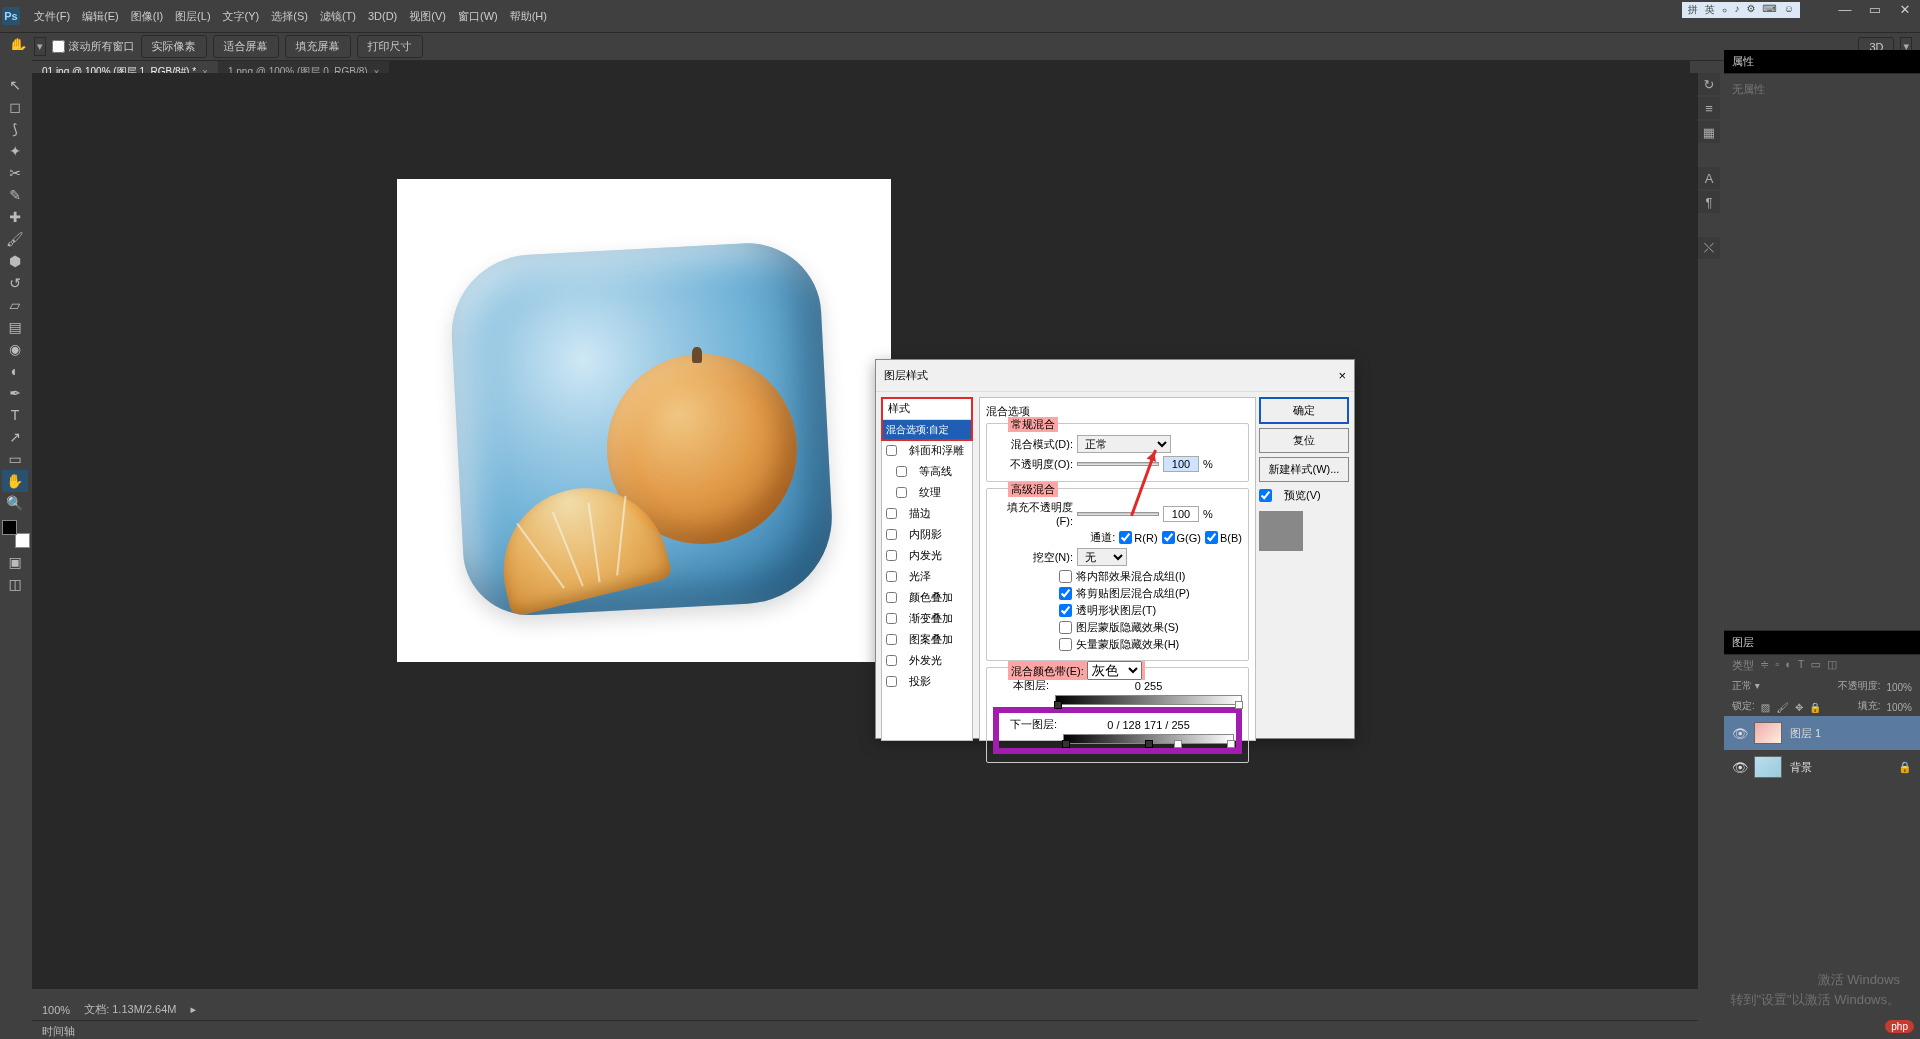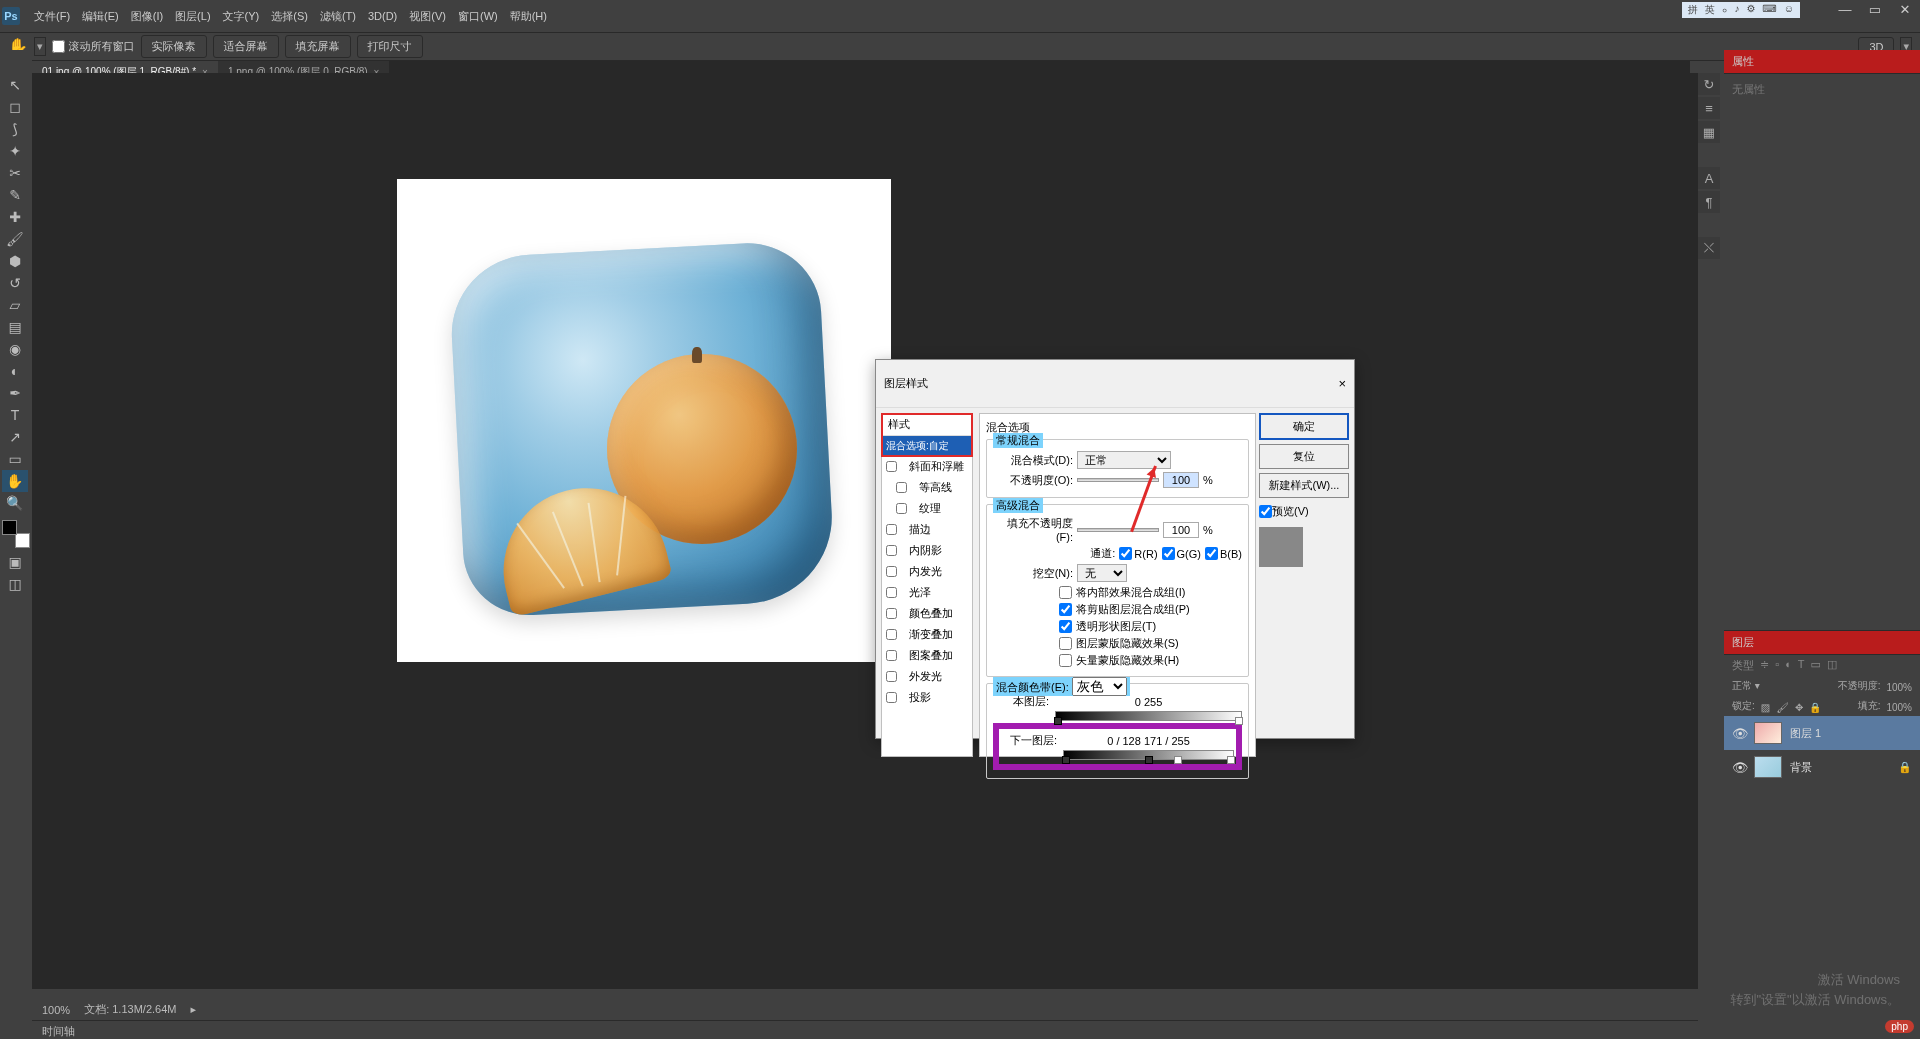--- a/index.html
+++ b/index.html
@@ -25,70 +25,70 @@
 .tool{width:26px;height:22px;display:flex;align-items:center;justify-content:center;color:#bbb;font-size:14px;margin-left:2px}
 .tool.sel{background:#2a516d;color:#fff}
 .tool.double{margin-top:3px}
 .fgbg{position:relative;width:28px;height:28px;margin:6px 0 0 2px}
 .fg,.bg{position:absolute;width:15px;height:15px;border:1px solid #888}
 .bg{right:0;bottom:0;background:#fff}
 .fg{left:0;top:0;background:#000}
 .vtool-strip{position:absolute;right:198px;top:73px;width:24px;display:flex;flex-direction:column;gap:2px}
 .vtool{width:22px;height:22px;background:#3a3a3a;display:flex;align-items:center;justify-content:center;color:#aaa;font-size:13px}
 .right-panels{position:absolute;right:0;top:50px;width:196px;height:900px;background:#404040;display:flex;flex-direction:column}
-.panel-tab{padding:4px 8px;background:#b91c1c;color:#ccc;font-size:11px;border-bottom:1px solid #2a2a2a}
+.panel-tab{padding:4px 8px;background:#000000;color:#ccc;font-size:11px;border-bottom:1px solid #2a2a2a}
 .panel-body{flex:1;background:#404040;padding:8px;color:#777;font-size:11px}
 .layers-panel{background:#404040;border-top:1px solid #2a2a2a}
 .layers-opts{padding:3px 8px;display:flex;align-items:flex-end;gap:6px;font-size:10px;color:#aaa}
 .layers-ico-row{padding:3px 8px;display:flex;gap:6px;font-size:11px;color:#888}
 .layer-item{padding:6px 8px;display:flex;align-items:center;gap:8px;font-size:11px;color:#ddd}
 .layer-item.sel{background:#5a7aa0}
 .layer-eye{width:14px;font-size:13px}
 .layer-thumb{width:28px;height:22px;background:#fff;border:1px solid #666}
 .layer-lock{margin-left:auto;font-size:11px}
 .canvas-area{position:absolute;left:32px;top:73px;right:222px;bottom:50px;background:#282828;overflow:hidden}
 .doc{position:absolute;left:365px;top:106px;width:494px;height:483px;background:#fff}
 .ice-g{position:absolute;left:60px;top:70px;width:370px;height:360px}
 .ice{position:absolute;left:0;top:0;width:100%;height:100%;background:radial-gradient(ellipse at 35% 30%,#cfe8f5 0%,#a0cde6 22%,#6eb1d6 50%,#4b92bd 75%,#2d6c96 100%);border-radius:22% 20% 24% 18%;transform:rotate(-3deg);box-shadow:inset -20px -20px 40px rgba(20,60,90,.5),inset 15px 15px 35px rgba(255,255,255,.6),0 8px 20px rgba(0,0,0,.15)}
 .orange1{position:absolute;left:150px;top:105px;width:190px;height:190px;background:radial-gradient(circle at 38% 32%,#f9c77a 0%,#ec9b3f 45%,#d77f22 80%,#b56518 100%);border-radius:50%;opacity:.92;box-shadow:inset -12px -12px 28px rgba(120,50,0,.5),inset 10px 10px 22px rgba(255,220,160,.5)}
 .stem{position:absolute;left:235px;top:98px;width:10px;height:16px;background:#6a4a2a;border-radius:40% 40% 20% 20%}
 .oslice{position:absolute;left:40px;top:240px;width:165px;height:110px;background:radial-gradient(ellipse at 50% 10%,#fbe0a6 0%,#f4b55a 55%,#e1902f 100%);border-radius:100% 100% 18% 18%/150% 150% 18% 18%;transform:rotate(-14deg);opacity:.92;box-shadow:inset 0 -6px 14px rgba(140,70,0,.45)}
 .seg{position:absolute;top:15%;bottom:12%;width:2px;background:rgba(255,245,220,.7)}
 .seg.a{left:25%;transform:rotate(-22deg)}.seg.b{left:42%;transform:rotate(-8deg)}.seg.c{left:58%;transform:rotate(6deg)}.seg.d{left:75%;transform:rotate(20deg)}
 .dialog{position:absolute;left:875px;top:359px;width:480px;height:380px;background:#f0f0f0;border:1px solid #888;box-shadow:0 4px 14px rgba(0,0,0,.35);color:#000;font-size:11px}
-.dlg-title{padding:16px 8px;display:flex;align-items:center;border-bottom:1px solid #ddd}
+.dlg-title{padding:8px 8px;display:flex;align-items:center;border-bottom:1px solid #ddd}
 .dlg-x{margin-left:auto;font-size:13px;cursor:pointer}
 .dlg-body{display:flex;height:calc(100% - 24px)}
 .dlg-left{width:92px;border:1px solid #c0c0c0;margin:5px 3px 5px 5px;background:#fff}
 .style-hdr{padding:3px 6px;border-bottom:1px solid #ddd}
 .style-sel{padding:3px 4px;background:#1e5fb4;color:#fff;font-size:10px}
 .style-row{padding:3px 4px;display:flex;align-items:center;gap:12px;font-size:11px}
 .style-row input{width:11px;height:11px}
 .hl-red{outline:2px solid #e02a2a;outline-offset:-1px}
 .dlg-mid{flex:1;margin:5px 3px;border:1px solid #c0c0c0;padding:6px;background:#fff;position:relative}
 .fs{border:1px solid #c8c8c8;border-radius:2px;margin-bottom:6px;padding:8px 6px 6px;position:relative}
-.fs-t{position:absolute;top:-7px;left:6px;background:#7dd3fc;padding:0 3px;font-size:11px}
+.fs-t{position:absolute;top:-7px;left:21px;background:#fca5a5;padding:0 3px;font-size:11px}
 .frow{display:flex;align-items:center;gap:4px;margin:3px 0;font-size:11px}
 .frow label{width:80px;text-align:right}
 .frow select,.frow input[type=text]{border:1px solid #aaa;font-size:11px;padding:1px 3px}
 .frow select{width:94px}
 .frow input[type=text]{width:36px;text-align:center}
 .sld{flex:1;max-width:82px;height:4px;background:linear-gradient(#bbb,#eee);border:1px solid #999;position:relative}
 .chan-row{display:flex;justify-content:flex-end;gap:4px;font-size:11px;margin:3px 0}
 .chan-row label{display:flex;align-items:center;gap:2px}
 .cbx{display:flex;align-items:center;gap:4px;margin:2px 0 2px 66px;font-size:11px}
 .blend-row{display:flex;align-items:center;gap:6px;margin:2px 0;font-size:11px}
 .blend-row .lbl{width:56px;text-align:right}
 .grad{flex:1;height:10px;background:linear-gradient(to right,#000,#fff);border:1px solid #888;position:relative}
 .grad .h{position:absolute;bottom:-5px;width:8px;height:8px;background:#333;border:1px solid #000}
 .grad .hw{background:#fff;border:1px solid #888}
 .dlg-right{width:90px;margin:5px 5px 5px 0;display:flex;flex-direction:column;gap:4px}
 .dlg-btn{border:1px solid #888;background:#efefef;padding:4px 2px;font-size:11px;text-align:center}
 .dlg-btn.ok{border:2px solid #1457c0}
-.prev-row{display:flex;align-items:center;gap:0;margin-top:2px;font-size:11px}
+.prev-row{display:flex;align-items:center;gap:12px;margin-top:2px;font-size:11px}
 .prev-sw{width:44px;height:40px;background:#888;margin-top:4px}
 .arrow{position:absolute;right:98px;top:52px;width:3px;height:70px;background:#e02a2a;transform:rotate(20deg);transform-origin:top}
 .arrow::after{content:"";position:absolute;left:-4px;top:-3px;border:5px solid transparent;border-bottom:9px solid #e02a2a}
 .boxed{border:6px solid #a21caf;padding:2px;margin:2px 0}
 .statusbar{position:absolute;left:32px;right:222px;bottom:0;height:40px;background:#404040;display:flex;flex-direction:column}
 .sb-top{display:flex;align-items:center;gap:14px;padding:3px 10px;color:#bbb;font-size:11px}
 .sb-bot{padding:3px 10px;color:#bbb;border-top:1px solid #2a2a2a;font-size:11px}
 .wm{position:absolute;right:20px;bottom:30px;color:rgba(200,200,200,.35);font-size:13px;text-align:right;line-height:1.5}
 .phpb{position:absolute;right:6px;bottom:6px;background:#c43b2f;color:#fff;padding:1px 6px;border-radius:8px;font-size:10px}
 </style>

